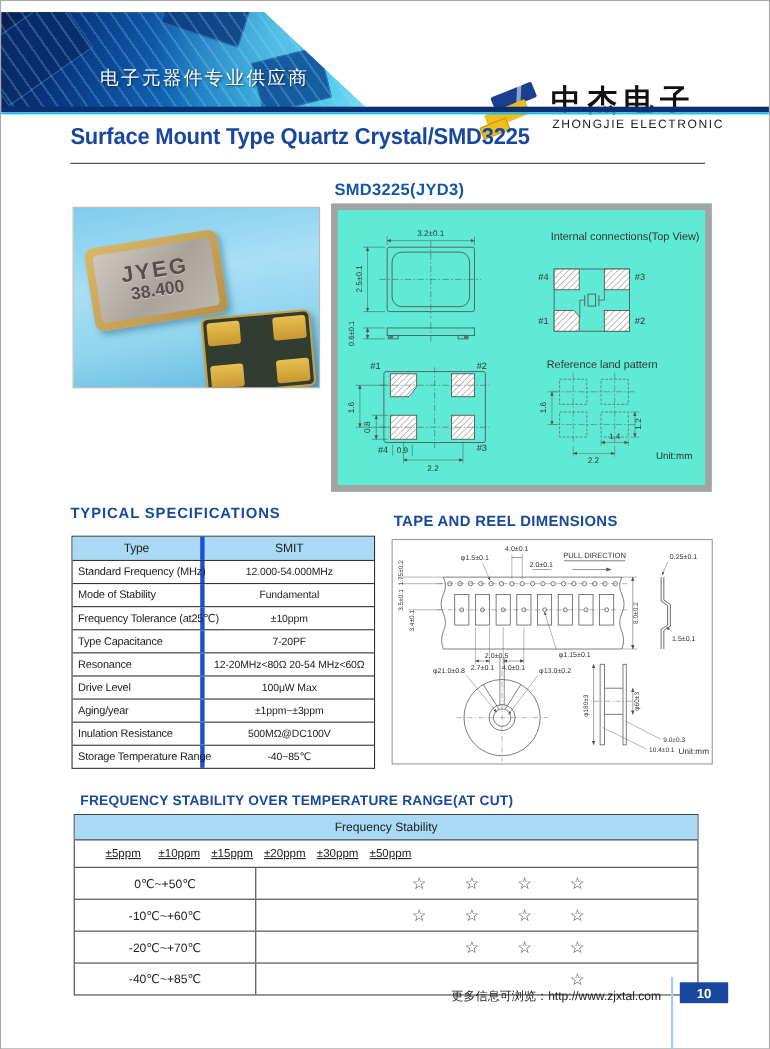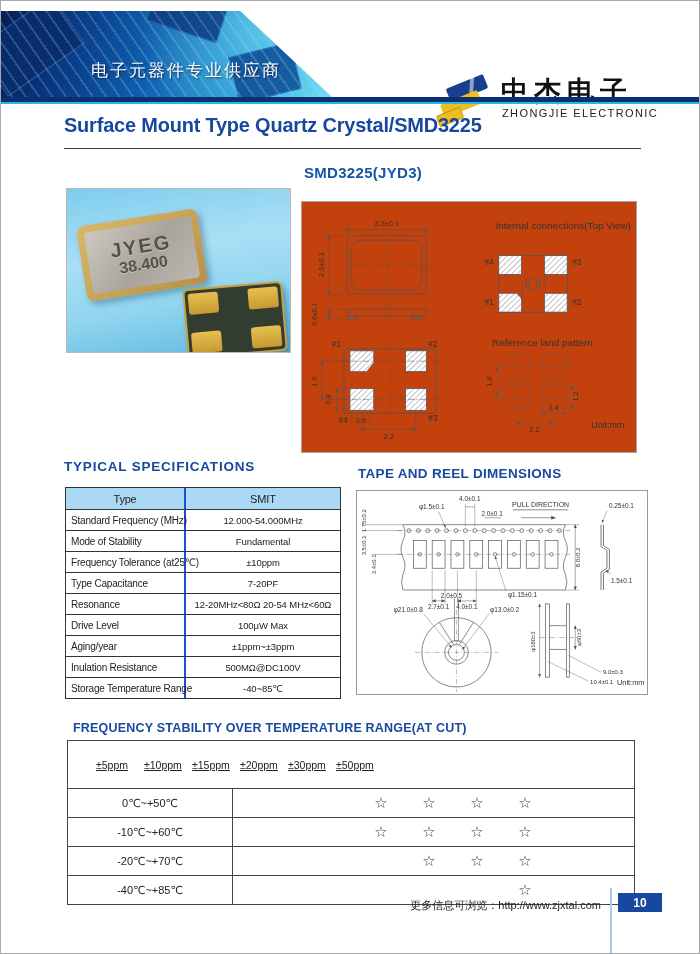--- a/index.html
+++ b/index.html
@@ -46,34 +46,34 @@
     display:flex;flex-direction:column;align-items:center;justify-content:center;line-height:1.05;}
   .mark1{font-size:20px;font-weight:bold;color:#57504a;letter-spacing:2px;text-shadow:0 1px 0 rgba(255,255,255,.35);}
   .mark2{font-size:16px;font-weight:bold;color:#57504a;text-shadow:0 1px 0 rgba(255,255,255,.35);}
   .crystal2{position:absolute;left:118px;top:96px;width:100px;height:70px;transform:rotate(-5deg);
     background:#333c30;border:2px solid #c8a040;border-radius:6px;box-sizing:border-box;
     box-shadow:3px 4px 6px rgba(0,60,90,.35);}
   .pad{position:absolute;width:30px;height:21px;border-radius:3px;background:linear-gradient(#e6c050,#c89830);}
   .pad.tl{left:3px;top:3px;} .pad.tr{right:3px;top:3px;} .pad.bl{left:3px;bottom:3px;} .pad.br{right:3px;bottom:3px;}
   
   .draw-title{position:absolute;left:303px;top:163px;font-size:15px;font-weight:bold;color:#1456a8;letter-spacing:.3px;}
-  .box1{position:absolute;left:300px;top:200px;width:334px;height:250px;border:1px solid #a3a3a3;background:#c2410c;}
+  .box1{position:absolute;left:300px;top:184px;width:334px;height:250px;border:6px solid #a3a3a3;background:#5eead4;}
   .box2{position:absolute;left:355px;top:489px;width:290px;height:203px;border:1px solid #999;background:#fff;}
   svg{display:block;}
   svg text{fill:#333;stroke:none;font-family:"Liberation Sans","DejaVu Sans",sans-serif;}
   
   .sec-head{position:absolute;font-weight:bold;color:#17489e;}
   .spec-head{left:63px;top:458px;font-size:13.5px;letter-spacing:.8px;}
   .tape-head{left:357px;top:465px;font-size:13.5px;letter-spacing:.3px;}
   .stab-head{left:72px;top:720px;font-size:12.5px;letter-spacing:.2px;}
   
   .spec-table{position:absolute;left:64px;top:486px;width:276px;border:1px solid #333;background:#fff;box-sizing:border-box;}
   .spec-row{display:flex;height:20px;border-top:1px solid #333;}
   .spec-row.hdr{height:21px;background:#a9d9f4;border-top:none;}
-  .spec-name{width:120px;border-right:2px solid #1d4ed8;font-size:10px;display:flex;align-items:center;
+  .spec-name{width:120px;border-right:4px solid #1d4ed8;font-size:10px;display:flex;align-items:center;
     padding-left:5px;box-sizing:border-box;letter-spacing:-0.2px;white-space:nowrap;}
   .spec-value{flex:1;font-size:9.5px;display:flex;align-items:center;justify-content:center;
     letter-spacing:-0.1px;white-space:nowrap;}
   .spec-row.hdr .spec-name{justify-content:center;padding-left:0;font-size:11px;}
   .spec-row.hdr .spec-value{font-size:11px;}
   
   .stab-table{position:absolute;left:66px;top:739px;width:568px;border:1px solid #444;background:#fff;box-sizing:border-box;}
   .stab-header{display:flex;height:47px;}
   .stab-temp-cell{width:165px;background:#a9d9f4;border-right:1px solid #444;box-sizing:border-box;
     display:flex;flex-direction:column;align-items:center;justify-content:space-around;font-size:11px;padding:5px 0;}
@@ -412,20 +412,21 @@
       <text x="248" y="185" font-size="6">9.0±0.3</text>
       <text x="235" y="195" font-size="6">10.4±0.1</text>
       <text x="276" y="196" text-anchor="middle" font-size="7.5">Unit:mm</text>
     </svg>
   </div>
 
   <div class="sec-head stab-head">FREQUENCY STABILITY OVER TEMPERATURE RANGE(AT CUT)</div>
   <div class="stab-table">
     <div class="stab-header">
       <div class="stab-right">
+        <div class="stab-group">Frequency Stability</div>
         <div class="stab-ppm">
           <span>±5ppm</span>
           <span>±10ppm</span>
           <span>±15ppm</span>
           <span>±20ppm</span>
           <span>±30ppm</span>
           <span>±50ppm</span>
         </div>
       </div>
     </div>

